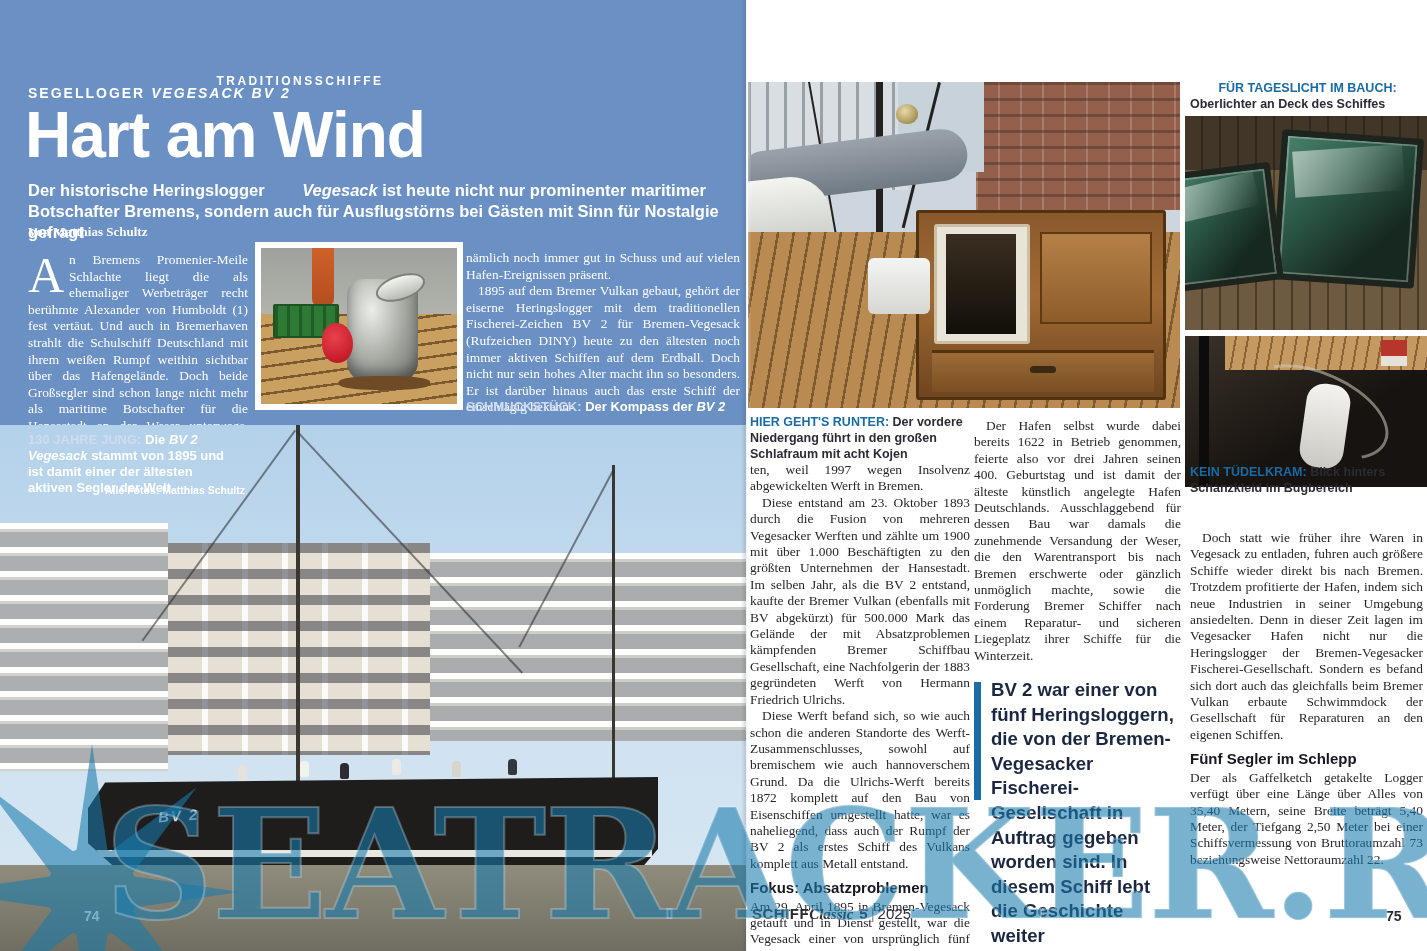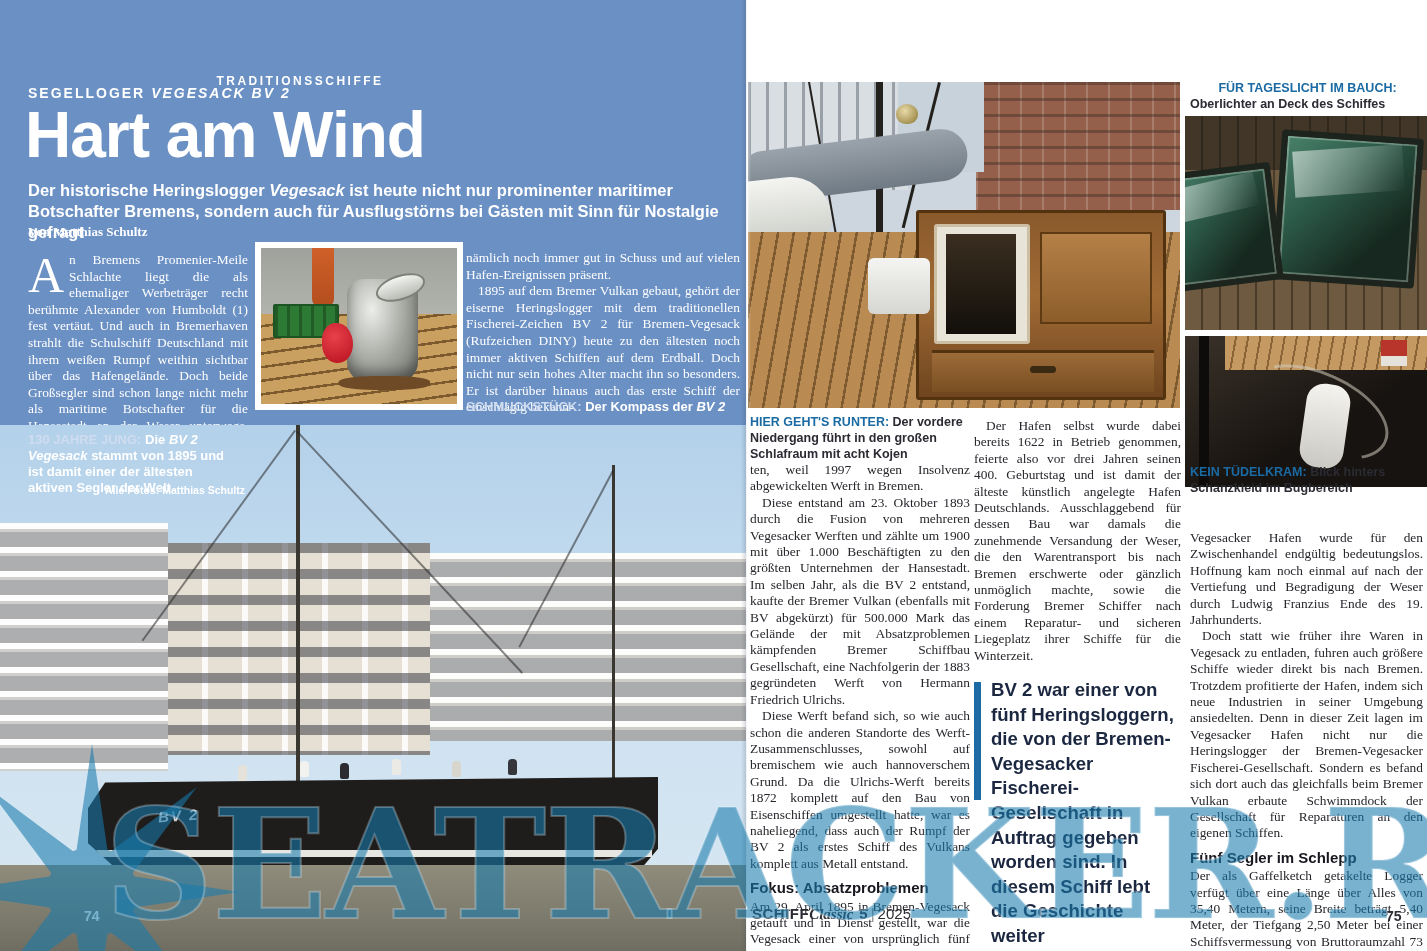--- a/index.html
+++ b/index.html
@@ -9,21 +9,21 @@
   #canvas { position:absolute; left:0; top:0; width:1427px; height:951px; background:#fff; overflow:hidden; }
 
   
   #blue-header { left:0; top:0; width:746px; height:425px; background:#6b90c4; }
   #section-label { left:0; top:28px; width:600px; text-align:center; color:#ffffff;
     font-size:12px; font-weight:bold; letter-spacing:2.5px;margin-top:46px; }
   #kicker { left:28px; top:85px; color:#ffffff; font-size:14px; font-weight:bold; letter-spacing:2px; }
   #kicker .it { font-style:italic; }
   #main-title { left:25px; top:98px; color:#ffffff; font-size:64px; font-weight:bold; letter-spacing:-1px; }
   #deck { left:28px; top:180px; width:700px; color:#ffffff; font-size:16.5px; font-weight:bold; line-height:21px; }
-  #deck .it { font-style:italic; }
+  #deck .it { font-style:italic;margin-left:33px; }
   #byline { left:28px; top:224px; color:#ffffff; font-size:13px; font-weight:bold; font-family:"Liberation Serif", serif; }
 
   .body-col { font-family:"Liberation Serif", serif; color:#ffffff; font-size:13.4px; line-height:16.6px; text-align:justify; }
   #col-left1 { left:28px; top:252px; width:220px; }
   #col-left2 { left:466px; top:250px; width:274px; }
   .dropcap { float:left; font-size:50px; line-height:42px; padding:2px 5px 0 0; font-family:"Liberation Serif", serif; }
   .para2 { text-indent:12px; }
 
   #compass-photo { left:255px; top:242px; width:208px; height:168px; background:#fff; padding:6px; }
   #compass-photo .ph { position:relative; width:100%; height:100%; overflow:hidden; background:#a7a9a4; }
@@ -234,21 +234,20 @@
   <div class="col" id="colB">
     <div class="para2">Der Hafen selbst wurde dabei bereits 1622 in Betrieb genommen, feierte also vor drei Jahren seinen 400. Geburtstag und ist damit der älteste künstlich angelegte Hafen Deutschlands. Ausschlaggebend für dessen Bau war damals die zunehmende Versandung der Weser, die den Warentransport bis nach Bremen erschwerte oder gänzlich unmöglich machte, sowie die Forderung Bremer Schiffer nach einem Reparatur- und sicheren Liegeplatz ihrer Schiffe für die Winterzeit.</div>
     <div id="pullquote">
       <div id="pullquote-bar"></div>
       <span>BV 2 war einer von fünf Heringsloggern, die von der Bremen-Vegesacker Fischerei-Gesellschaft in Auftrag gegeben worden sind. In diesem Schiff lebt die Geschichte weiter</span>
     </div>
 
   </div>
 
   <div class="col" id="colC">
-    <div>Vegesacker Hafen wurde für den Zwischenhandel endgültig bedeutungslos. Hoffnung kam noch einmal auf nach der Vertiefung und Begradigung der Weser durch Ludwig Franzius Ende des 19. Jahrhunderts.</div>
     <div class="para2">Doch statt wie früher ihre Waren in Vegesack zu entladen, fuhren auch größere Schiffe wieder direkt bis nach Bremen. Trotzdem profitierte der Hafen, indem sich neue Industrien in seiner Umgebung ansiedelten. Denn in dieser Zeit lagen im Vegesacker Hafen nicht nur die Heringslogger der Bremen-Vegesacker Fischerei-Gesellschaft. Sondern es befand sich dort auch das gleichfalls beim Bremer Vulkan erbaute Schwimmdock der Gesellschaft für Reparaturen an den eigenen Schiffen.</div>
     <div class="subhead">Fünf Segler im Schlepp</div>
     <div>Der als Gaffelketch getakelte Logger verfügt über eine Länge über Alles von 35,40 Metern, seine Breite beträgt 5,40 Meter, der Tiefgang 2,50 Meter bei einer Schiffsvermessung von Bruttoraumzahl 73 beziehungsweise Nettoraumzahl 22.</div>
 
   </div>
 
   <div class="abs" id="footer">
     <span class="brand-b">SCHIFF</span><span class="brand-i">Classic</span><span class="issue-n">5</span><span class="issue-sep">|</span><span>2025</span>
   </div>
   <div class="abs" id="pagenum-right">75</div>

